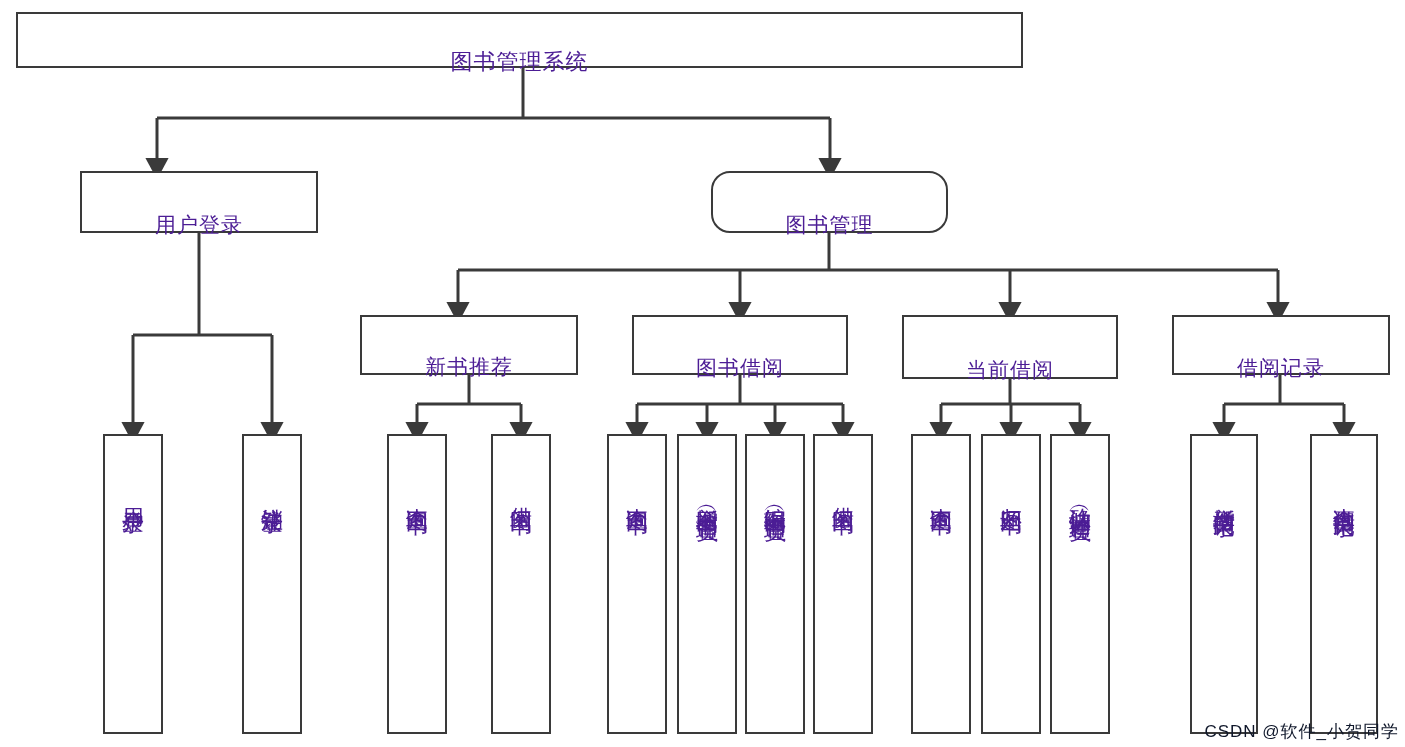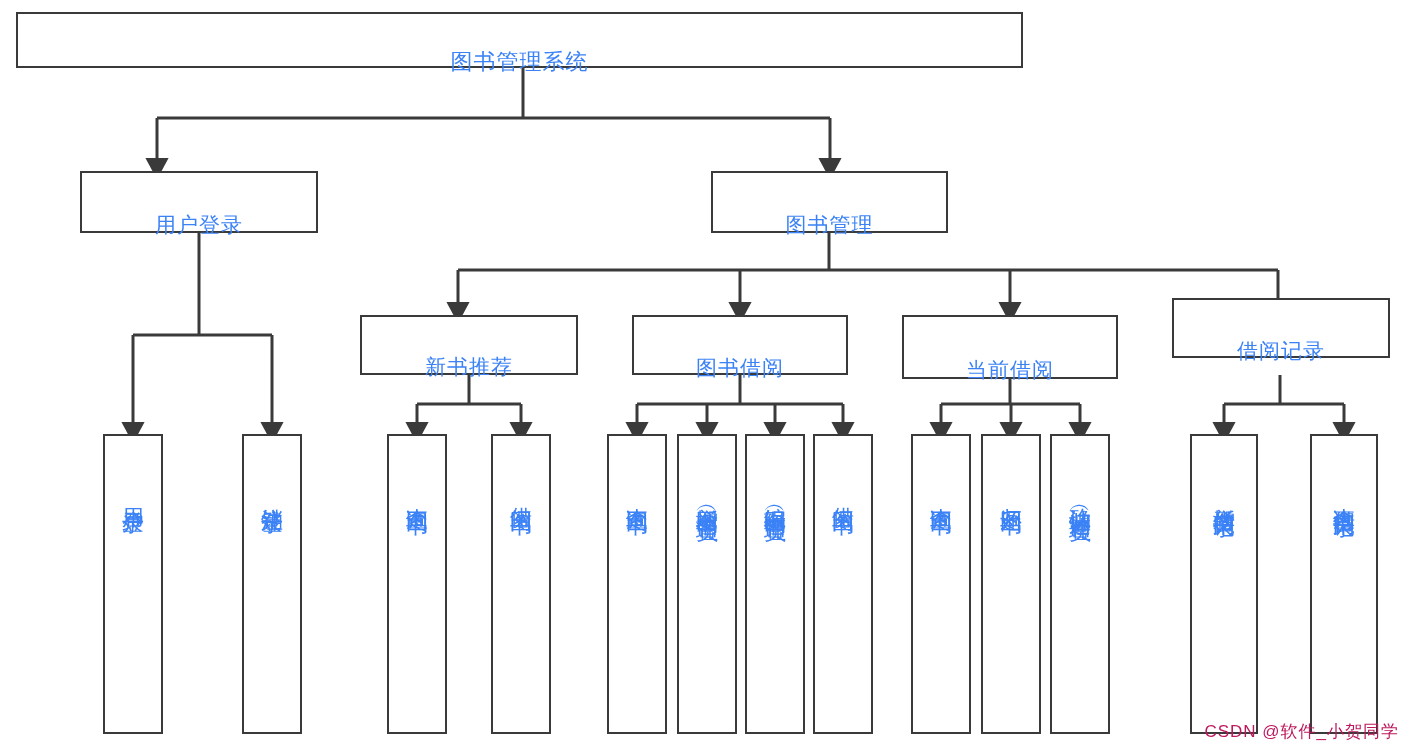--- a/index.html
+++ b/index.html
@@ -2,33 +2,33 @@
 <html><head>
 <meta charset="utf-8">
 <style>
   html,body{margin:0;padding:0;background:#ffffff;}
   body{font-family:"Liberation Sans","DejaVu Sans",sans-serif;}
   #canvas{position:relative;width:1405px;height:747px;background:#ffffff;overflow:hidden;}
   svg.lines{position:absolute;left:0;top:0;width:1405px;height:747px;pointer-events:none;}
 
   .node{position:absolute;box-sizing:border-box;background:#ffffff;
         border:2px solid #3a3a3a;display:flex;align-items:center;justify-content:center;}
-  .node .lbl{color:#3b82f6;letter-spacing:1px;white-space:nowrap;margin-top:44px;}
+  .node .lbl{color:#4c1d95;letter-spacing:1px;white-space:nowrap;margin-top:44px;}
 
   
   .h-node .lbl{font-size:21px;line-height:1;}
   .root .lbl{font-size:22px;}
 
   
   .v-node{align-items:flex-start;justify-content:center;padding-top:10px;}
   .v-node .lbl{writing-mode:vertical-rl;text-orientation:upright;
                font-size:22px;line-height:1.18;letter-spacing:2px;
                white-space:nowrap;}
 
-  .watermark{position:absolute;right:6px;bottom:4px;font-size:17px;color:#be185d;
+  .watermark{position:absolute;right:6px;bottom:4px;font-size:17px;color:#0f172a;
              letter-spacing:1px;white-space:nowrap;}
 </style>
 </head>
 <body>
 
 <div id="canvas">
 
   <svg class="lines" viewBox="0 0 1405 747">
     <defs>
       <marker id="arw" markerWidth="9" markerHeight="9" refX="1.4" refY="4.5" orient="auto" markerUnits="strokeWidth">
@@ -81,34 +81,34 @@
     </g>
   </svg>
 
   <div class="node h-node root" style="left:16px;top:12px;width:1007px;height:56px;">
     <span class="lbl">图书管理系统</span>
   </div>
 
   <div class="node h-node" style="left:80px;top:171px;width:238px;height:62px;">
     <span class="lbl">用户登录</span>
   </div>
-  <div class="node h-node" style="left:711px;top:171px;width:237px;height:62px;">
+  <div class="node h-node" style="left:711px;top:171px;width:237px;height:62px;border-radius:19px;">
     <span class="lbl">图书管理</span>
   </div>
 
   <div class="node h-node" style="left:360px;top:315px;width:218px;height:60px;font-family:Liberation Serif, serif;">
     <span class="lbl">新书推荐</span>
   </div>
   <div class="node h-node" style="left:632px;top:315px;width:216px;height:60px;">
     <span class="lbl">图书借阅</span>
   </div>
   <div class="node h-node" style="left:902px;top:315px;width:216px;height:64px;">
     <span class="lbl">当前借阅</span>
   </div>
-  <div class="node h-node" style="left:1172px;top:298px;width:218px;height:60px;">
+  <div class="node h-node" style="left:1172px;top:315px;width:218px;height:60px;">
     <span class="lbl">借阅记录</span>
   </div>
 
   <div class="node v-node" style="left:103px;top:434px;width:60px;height:300px;">
     <span class="lbl">用户登录</span>
   </div>
   <div class="node v-node" style="left:242px;top:434px;width:60px;height:300px;">
     <span class="lbl">注销登录</span>
   </div>
 

